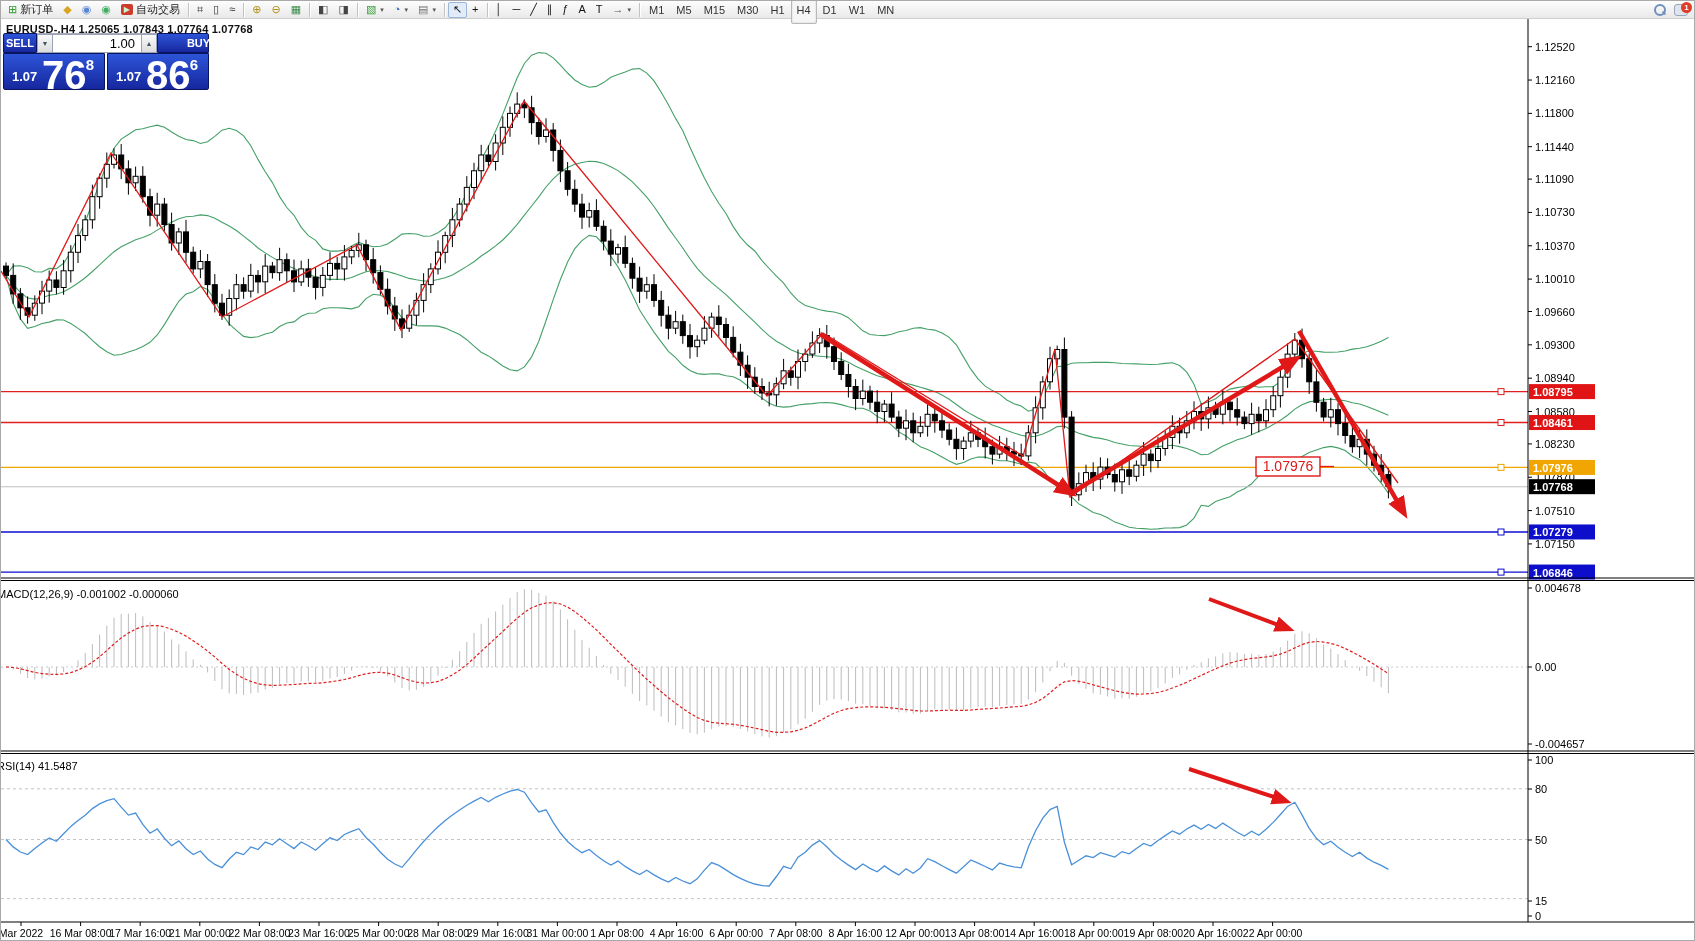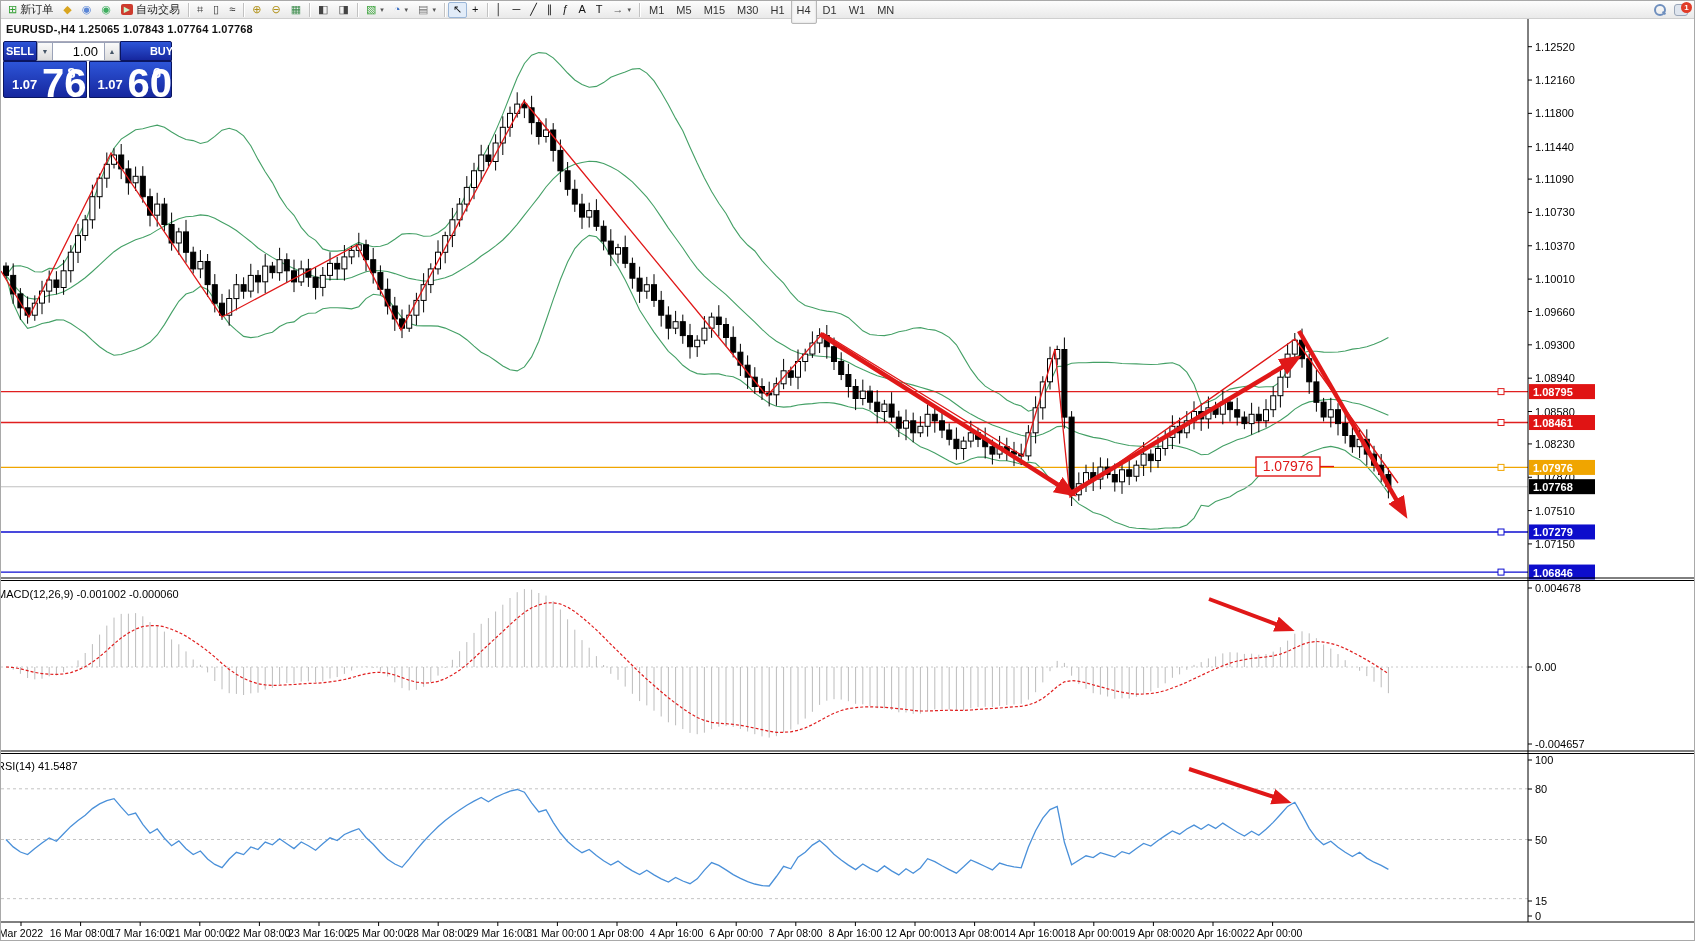--- a/index.html
+++ b/index.html
@@ -18,21 +18,21 @@
   .tf-btn.pressed{background:#f6f6f6;border-color:#b8b8b8;box-shadow:inset 0 0 2px #ccc;}
   .tb-right{margin-left:auto;display:flex;align-items:center;gap:8px;padding-right:4px;}
   .lens{position:relative;width:12px;height:12px;}
   .lens::before{content:"";position:absolute;left:0;top:0;width:8px;height:8px;border:2px solid #6f8fbe;border-radius:50%;}
   .lens::after{content:"";position:absolute;left:8px;top:8px;width:4px;height:2px;background:#6f8fbe;transform:rotate(45deg);}
   .bubble{position:relative;width:14px;height:12px;background:#dfe5ee;border:1px solid #9aa6b8;border-radius:3px;}
   .badge{position:absolute;right:-5px;top:-3px;min-width:11px;height:11px;border-radius:50%;background:#e03c28;color:#fff;font-size:8px;line-height:11px;text-align:center;font-weight:bold;padding:0 1px;}
   
   .symline{position:absolute;left:5px;top:22px;font-size:11px;font-weight:700;color:#111;letter-spacing:.2px;}
   
-  .panel{position:absolute;left:2px;top:40px;width:169px;height:57px;border-radius:8px;}
+  .panel{position:absolute;left:2px;top:32px;width:206px;height:57px;border-radius:8px;}
   .row1{display:flex;height:20px;}
   .blue{background:linear-gradient(#2d55d8,#16279e);color:#fff;border:1px solid #0a1560;}
   .sellbtn{width:34px;font-size:11px;font-weight:bold;display:flex;align-items:center;justify-content:center;border-radius:2px 0 0 0;}
   .buybtn{width:52px;font-size:11px;font-weight:bold;display:flex;align-items:center;justify-content:center;border-radius:0 2px 0 0;padding-left:31px;}
   .volwrap{flex:1;display:flex;align-items:stretch;background:#e8ecf6;border-top:1px solid #aab;}
   .spinbtn{width:16px;background:linear-gradient(#fafafa,#dcdcdc);border:1px solid #9aa2b8;font-size:7px;color:#456;display:flex;align-items:center;justify-content:center;}
   .volbox{flex:1;background:#fff;border-top:1px solid #9aa2b8;border-bottom:1px solid #9aa2b8;font-size:13px;text-align:right;padding:1px 6px 12px 0;color:#000;}
   .row2{display:flex;height:37px;margin-top:0;}
   .pricebox{flex:1;position:relative;color:#fff;}
   .pricebox.left{margin-right:2px;border-radius:0 0 0 2px;}
@@ -940,18 +940,18 @@
       <div class="buybtn blue">BUY</div>
     </div>
     <div class="row2">
       <div class="pricebox left blue">
         <span class="psmall">1.07</span>
         <span class="pbig">76</span>
         <span class="ppip">8</span>
       </div>
       <div class="pricebox right blue">
         <span class="psmall">1.07</span>
-        <span class="pbig">60</span>
+        <span class="pbig">86</span>
         <span class="ppip">6</span>
       </div>
     </div>
   </div>
 </div>
 
 </body></html>

